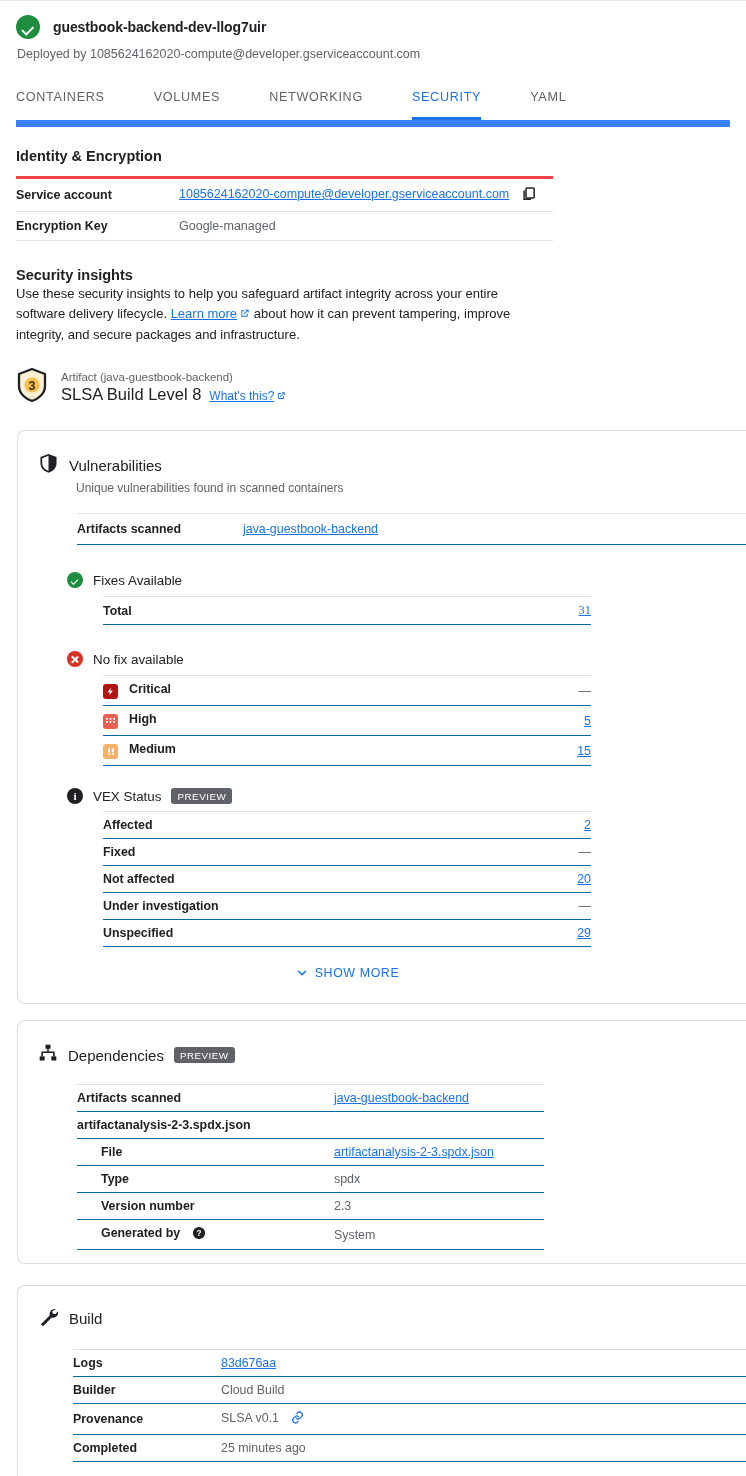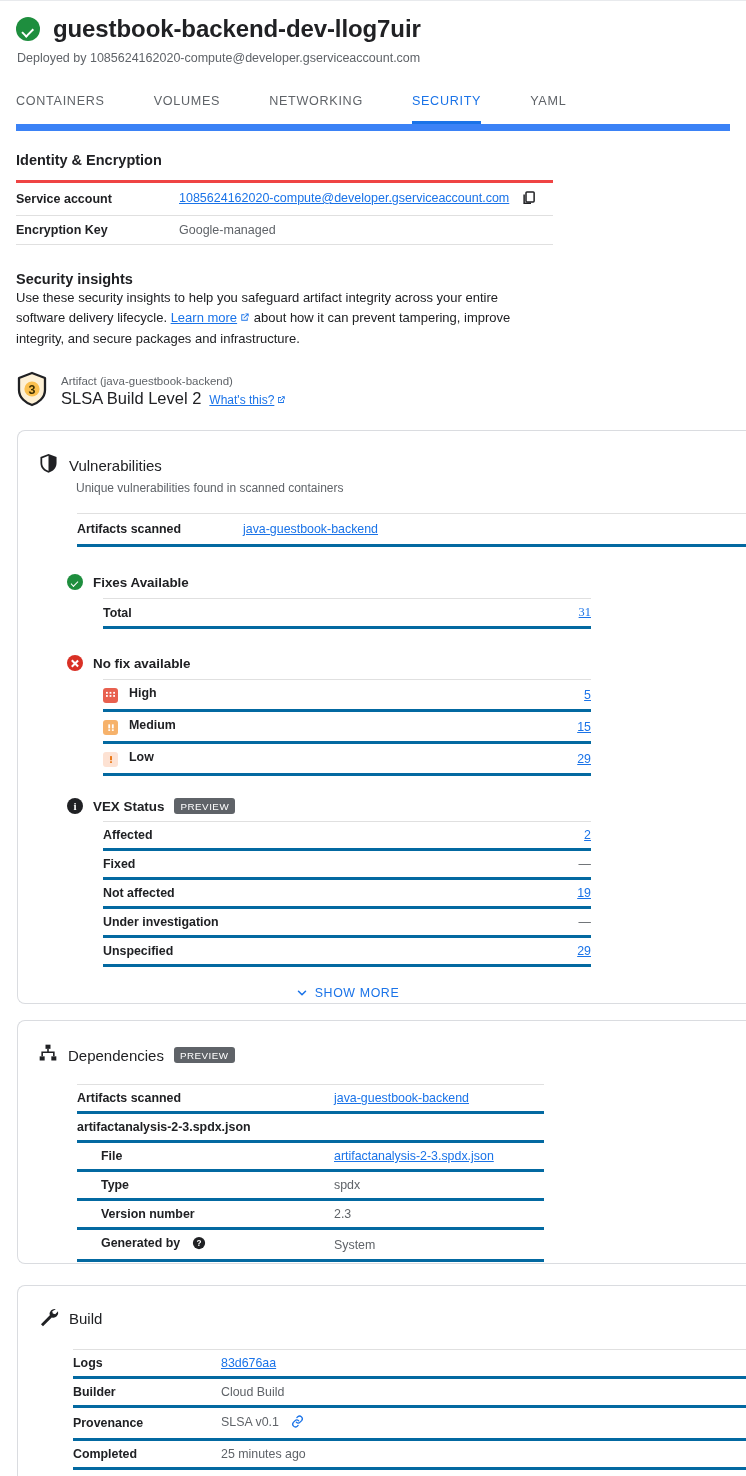--- a/index.html
+++ b/index.html
@@ -19,21 +19,21 @@
   .title-row { display:flex; align-items:center; gap:13px; }
   .status-check {
     width:24px; height:24px; border-radius:50%;
     background:#1e8e3e; position:relative; flex:0 0 auto;
   }
   .status-check::after{
     content:""; position:absolute; left:6px; top:10.5px;
     width:9px; height:4.5px; border-left:2.2px solid #fff; border-bottom:2.2px solid #fff;
     transform: rotate(-45deg);
   }
-  .page-title { font-size:24px; font-weight:bold; letter-spacing:-0.1px; color:#202124; }
+  .page-title { font-size:14px; font-weight:bold; letter-spacing:-0.1px; color:#202124; }
   .subtitle { font-size:12.5px; color:#5f6368; margin:8px 0 0 1px; }
 
   
   .tabs { display:flex; margin-top:19px; position:relative; border-bottom:7px solid #3b82f6; }
   .tab {
     font-size:12.6px; letter-spacing:0.7px; color:#5f6368;
     padding: 10px 0 13px 0; margin-right:49px; cursor:pointer;
     border-bottom:3px solid transparent; white-space:nowrap;
   }
   .tab.active { color:#1a73e8; border-bottom-color:#1a73e8; font-weight:500;}
@@ -74,24 +74,24 @@
   }
   .card-head { display:flex; align-items:center; gap:10px; }
   .card-title { font-size:15px; font-weight:normal; color:#202124; }
   .card-sub { font-size:12px; color:#5f6368; margin:3px 0 0 38px; }
   .chip-preview{
     display:inline-block; background:#5f6368; color:#fff;
     font-size:9.8px; letter-spacing:0.5px; padding:2.5px 6px; border-radius:3px;
   }
 
   .group-head { display:flex; align-items:center; gap:10px; margin-bottom:2px;}
-  .group-title { font-size:13.4px; font-weight:bold; color:#202124; }
+  .group-title { font-size:13.4px; font-weight:normal; color:#202124; }
 
   .rowtable { border-collapse:collapse; table-layout:fixed; }
-  .rowtable td { font-size:12.4px; padding:6px 0; border-bottom:3px solid #0369a1; }
+  .rowtable td { font-size:12.4px; padding:6px 0; border-bottom:1px solid #0369a1; }
   .rowtable tr:first-child td { border-top:1px solid #e0e0e0; }
   .rowtable td.right { text-align:right; }
   .dash { color:#5f6368; }
 
   
   .ci { width:16px; height:16px; border-radius:50%; position:relative; flex:0 0 auto;}
   .ci.green { background:#1e8e3e; }
   .ci.green::after{ content:""; position:absolute; left:4px; top:6.5px; width:6px; height:3px;
      border-left:1.7px solid #fff; border-bottom:1.7px solid #fff; transform:rotate(-45deg); }
   .ci.red { background:#d93025; }
@@ -183,21 +183,21 @@
       <span>
         <svg width="32" height="36" viewBox="0 0 32 36">
           <path d="M16 2 L29 7 V19 C29 27 22 32 16 34 C10 32 3 27 3 19 V7 Z" fill="#fdf0d5" stroke="#202124" stroke-width="2.3" stroke-linejoin="round"></path>
           <circle cx="16" cy="18" r="7.6" fill="#fbc04f"></circle>
           <text x="16" y="22.7" text-anchor="middle" font-family="Liberation Sans, sans-serif" font-size="12.5" font-weight="bold" fill="#3c2f00">3</text>
         </svg>
       </span>
       <div>
         <div class="slsa-text-small">Artifact (java-guestbook-backend)</div>
         <div class="slsa-text-big">
-          <span>SLSA Build Level 2</span>
+          <span>SLSA Build Level 8</span>
           <span class="slsa-whats">
             <a class="link">What's this?</a><span class="ext"><svg width="10" height="10" viewBox="0 0 24 24">
                   <path d="M5 5h7v2H7v10h10v-5h2v7H5z" fill="#1a73e8"></path>
                   <path d="M14 3h7v7h-2V6.4l-8 8L9.6 13l8-8H14z" fill="#1a73e8"></path>
                 </svg></span>
           </span>
         </div>
       </div>
     </div>
   </div>
@@ -243,20 +243,30 @@
           </table>
       </div>
 
       <div style="margin:26px 0 0 29px;">
         <div class="group-head">
           <span class="ci red"></span>
           <span class="group-title">No fix available</span>
         </div>
         <table class="rowtable" style="width:488px; margin-left:36px; margin-top:8px;">
           <tbody>
+              <tr>
+            <td>
+              <span class="sev sev-critical">
+                <svg width="9" height="9" viewBox="0 0 24 24">
+                      <path d="M13 2 L4 14 h6 l-1 8 9-12 h-6 z" fill="#fff"></path>
+                    </svg>
+              </span><span class="k">Critical</span>
+            </td>
+            <td class="right dash" style="width:70px;">—</td>
+          </tr>
           <tr>
             <td>
               <span class="sev sev-high">
                 <svg width="11" height="9" viewBox="0 0 12 10">
                   <rect x="1" y="1" width="2" height="2" fill="#fff"></rect>
                       <rect x="5" y="1" width="2" height="2" fill="#fff"></rect>
                       <rect x="9" y="1" width="2" height="2" fill="#fff"></rect>
                   <rect x="1" y="4.5" width="2" height="2" fill="#fff"></rect>
                       <rect x="5" y="4.5" width="2" height="2" fill="#fff"></rect>
                       <rect x="9" y="4.5" width="2" height="2" fill="#fff"></rect>
@@ -273,33 +283,20 @@
                 <svg width="8" height="9" viewBox="0 0 8 10">
                   <rect x="1" y="1.5" width="2" height="4.5" fill="#fff"></rect>
                       <rect x="5" y="1.5" width="2" height="4.5" fill="#fff"></rect>
                   <rect x="1" y="7" width="2" height="1.8" fill="#fff"></rect>
                       <rect x="5" y="7" width="2" height="1.8" fill="#fff"></rect>
                 </svg>
               </span><span class="k">Medium</span>
             </td>
             <td class="right" style="width:70px;">
               <a class="num-link">15</a>
-            </td>
-          </tr>
-          <tr>
-            <td>
-              <span class="sev sev-low">
-                <svg width="4" height="9" viewBox="0 0 4 10">
-                  <rect x="1" y="1.2" width="2" height="4.6" fill="#e8710a"></rect>
-                      <rect x="1" y="7" width="2" height="1.8" fill="#e8710a"></rect>
-                </svg>
-              </span><span class="k">Low</span>
-            </td>
-            <td class="right" style="width:70px;">
-              <a class="num-link">29</a>
             </td>
           </tr>
         </tbody>
           </table>
       </div>
 
       <div style="margin:22px 0 0 29px;">
         <div class="group-head">
           <span class="ci info"></span>
           <span class="group-title">VEX Status</span>
@@ -312,21 +309,21 @@
             <td class="right" style="width:70px;">
               <a class="num-link">2</a></td>
           </tr>
           <tr>
             <td class="k">Fixed</td>
             <td class="right dash" style="width:70px;">—</td>
           </tr>
           <tr>
             <td class="k">Not affected</td>
             <td class="right" style="width:70px;">
-              <a class="num-link">19</a></td>
+              <a class="num-link">20</a></td>
           </tr>
           <tr>
             <td class="k">Under investigation</td>
             <td class="right dash" style="width:70px;">—</td>
           </tr>
           <tr>
             <td class="k">Unspecified</td>
             <td class="right" style="width:70px;">
               <a class="num-link">29</a></td>
           </tr>

